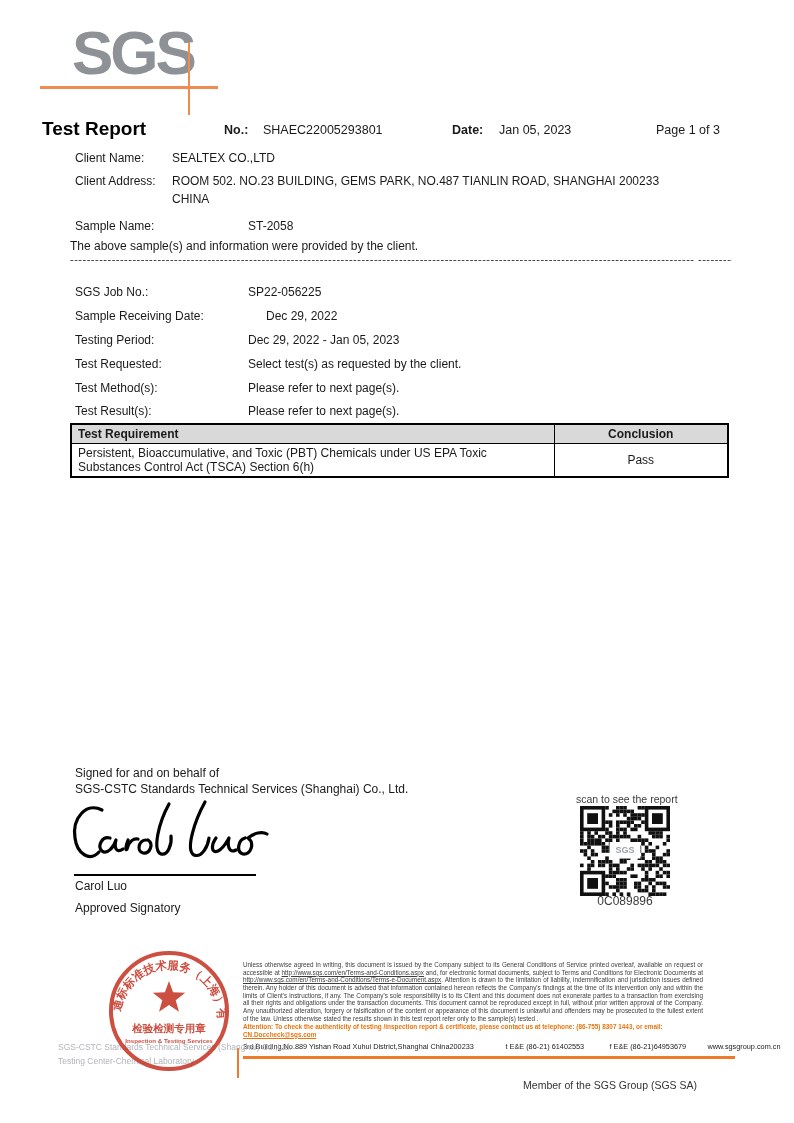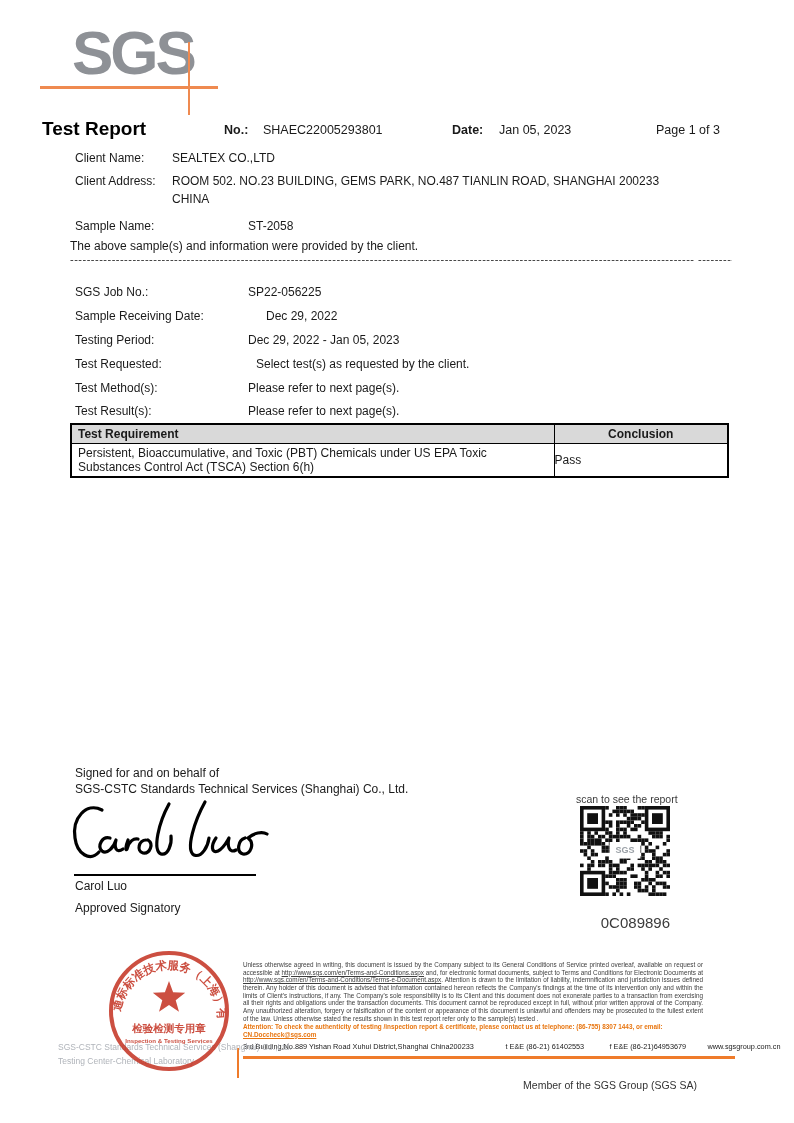--- a/index.html
+++ b/index.html
@@ -19,29 +19,29 @@
 
   
   .dashes { width:662px; overflow:hidden; white-space:nowrap; font-size:11px; color:#2a2a2a; letter-spacing:0.5px; }
 
   
   table.req { border-collapse:collapse; width:659px; border:2px solid #000; table-layout:fixed; }
   table.req th, table.req td { border:1px solid #000; font-size:12px; }
   table.req th { background:#d9d9d9; height:19px; padding:1px 6px; }
   table.req th.left { text-align:left; }
   table.req td.req-cell { padding:2px 6px; line-height:14px; }
-  table.req td.pass-cell { }
+  table.req td.pass-cell { text-align:center; }
   .col-concl { width:174px; }
 
   
   .sig-line { background:#000; }
 
   
   .qr-cap { font-size:10.5px; color:#3c3c3c; white-space:nowrap; }
-  .qr-code-num { font-size:15px; color:#3c3c3c; text-align:right; width:90px;margin-top:20px; }
+  .qr-code-num { font-size:12px; color:#3c3c3c; text-align:center; width:90px; }
 
   
   .legal { width:460px; font-size:6.35px; line-height:7.65px; text-align:justify; color:#3e3e3e; }
   .legal .url { text-decoration:underline; }
   .attention { width:470px; font-size:6.4px; line-height:7.5px; color:#e8750f; font-weight:bold; margin-top:1px; }
   .attention .url { text-decoration:underline; }
   .addr-row { display:flex; align-items:baseline; width:492px; font-size:7.3px; line-height:13px; color:#222; white-space:nowrap; }
   .addr-row .a1 { flex:0 0 176px; }
   .addr-row .a2 { flex:0 0 56px; }
   .addr-row .a3 { flex:0 0 104px; }
@@ -76,21 +76,21 @@
   <div class="abs t12" style="left:70px; top:239px;">The above sample(s) and information were provided by the client.</div>
   <div class="abs dashes" style="left:70px; top:253px;">------------------------------------------------------------------------------------------------------------------------------------------------------ ----------------</div>
 
   <div class="abs t12" style="left:75px; top:285px;">SGS Job No.:</div>
   <div class="abs t12" style="left:248px; top:285px;">SP22-056225</div>
   <div class="abs t12" style="left:75px; top:309px;">Sample Receiving Date:</div>
   <div class="abs t12" style="left:248px; top:309px;margin-left:18px;">Dec 29, 2022</div>
   <div class="abs t12" style="left:75px; top:333px;">Testing Period:</div>
   <div class="abs t12" style="left:248px; top:333px;">Dec 29, 2022 - Jan 05, 2023</div>
   <div class="abs t12" style="left:75px; top:357px;">Test Requested:</div>
-  <div class="abs t12" style="left:256px; top:357px;">Select test(s) as requested by the client.</div>
+  <div class="abs t12" style="left:248px; top:357px;">Select test(s) as requested by the client.</div>
   <div class="abs t12" style="left:75px; top:381px;">Test Method(s):</div>
   <div class="abs t12" style="left:248px; top:381px;">Please refer to next page(s).</div>
   <div class="abs t12" style="left:75px; top:404px;">Test Result(s):</div>
   <div class="abs t12" style="left:248px; top:404px;">Please refer to next page(s).</div>
 
   <table class="req abs" style="left:70px; top:423px;">
     <tbody>
         <tr>
       <th class="left">Test Requirement</th>
       <th class="col-concl">Conclusion</th>

